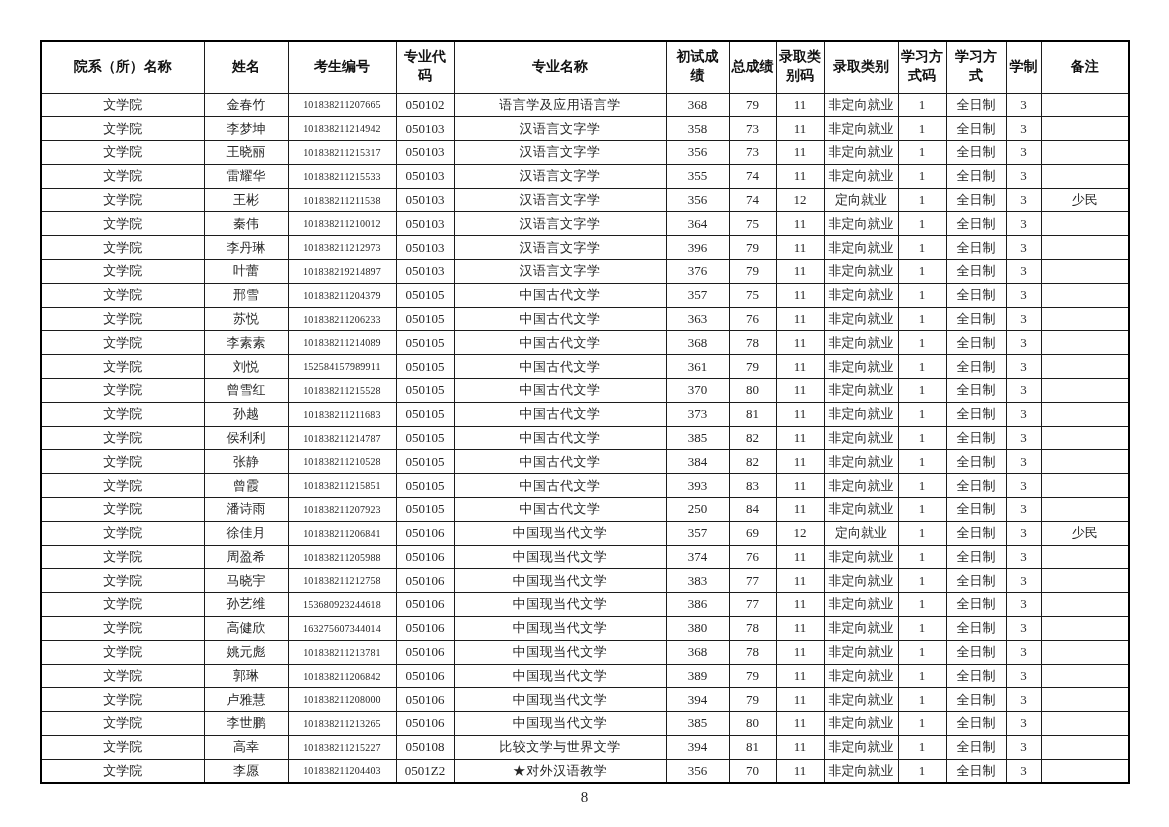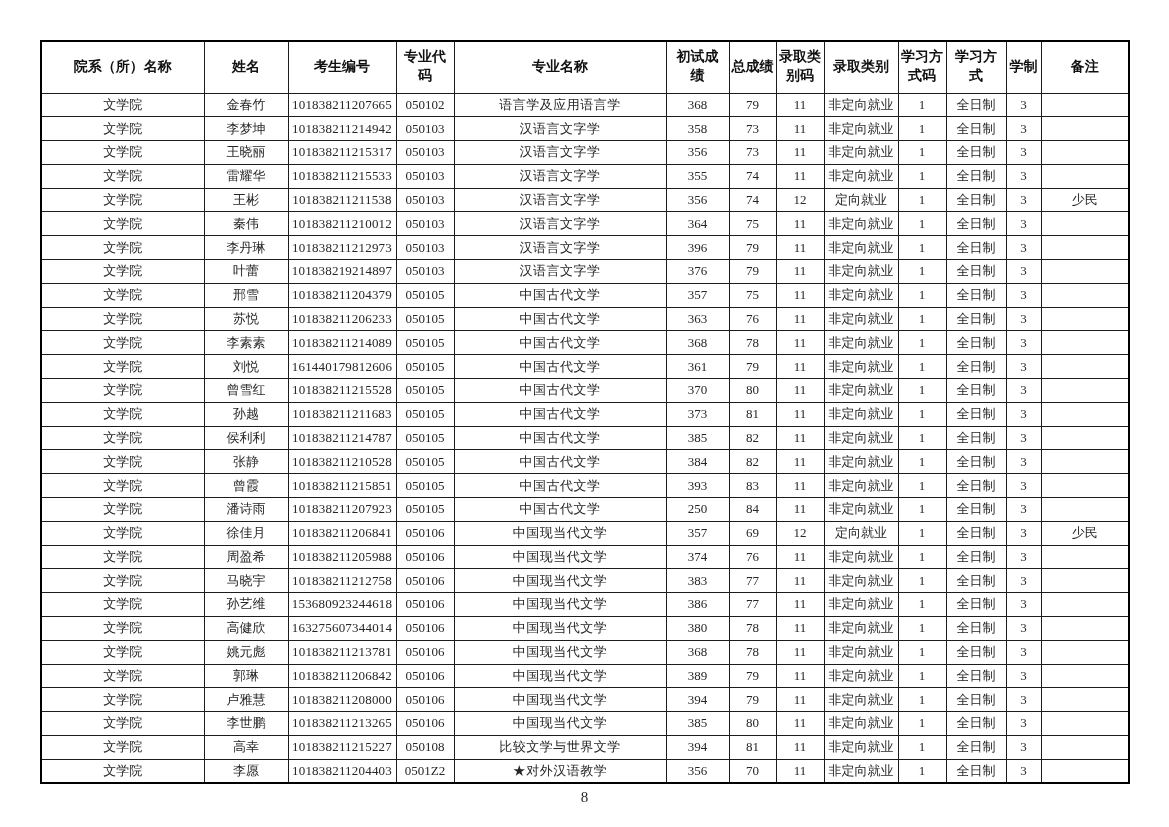--- a/index.html
+++ b/index.html
@@ -46,21 +46,21 @@
     color: #111111;
   }
   table.admission-table td {
     height: 23.8px;
     font-size: 13px;
     font-weight: normal;
     line-height: 1.1;
     white-space: nowrap;
     color: #262626;
   }
-  table.admission-table td.col-2 { font-size: 13px; letter-spacing: 0.2px; }
+  table.admission-table td.col-2 { font-size: 10px; letter-spacing: 0.2px; }
   table.admission-table td.col-4 { letter-spacing: 0.5px; margin-left: 9px; }
   .page-number {
     position: absolute;
     top: 789px;
     left: 0;
     width: 1169px;
     text-align: center;
     font-size: 15px;
     color: #262626;
   }
@@ -270,21 +270,21 @@
           <td class="col-7">11</td>
           <td class="col-8">非定向就业</td>
           <td class="col-9">1</td>
           <td class="col-10">全日制</td>
           <td class="col-11">3</td>
           <td class="col-12"></td>
         </tr>
         <tr>
           <td class="col-0">文学院</td>
           <td class="col-1">刘悦</td>
-          <td class="col-2">161440179812606</td>
+          <td class="col-2">152584157989911</td>
           <td class="col-3">050105</td>
           <td class="col-4">中国古代文学</td>
           <td class="col-5">361</td>
           <td class="col-6">79</td>
           <td class="col-7">11</td>
           <td class="col-8">非定向就业</td>
           <td class="col-9">1</td>
           <td class="col-10">全日制</td>
           <td class="col-11">3</td>
           <td class="col-12"></td>

